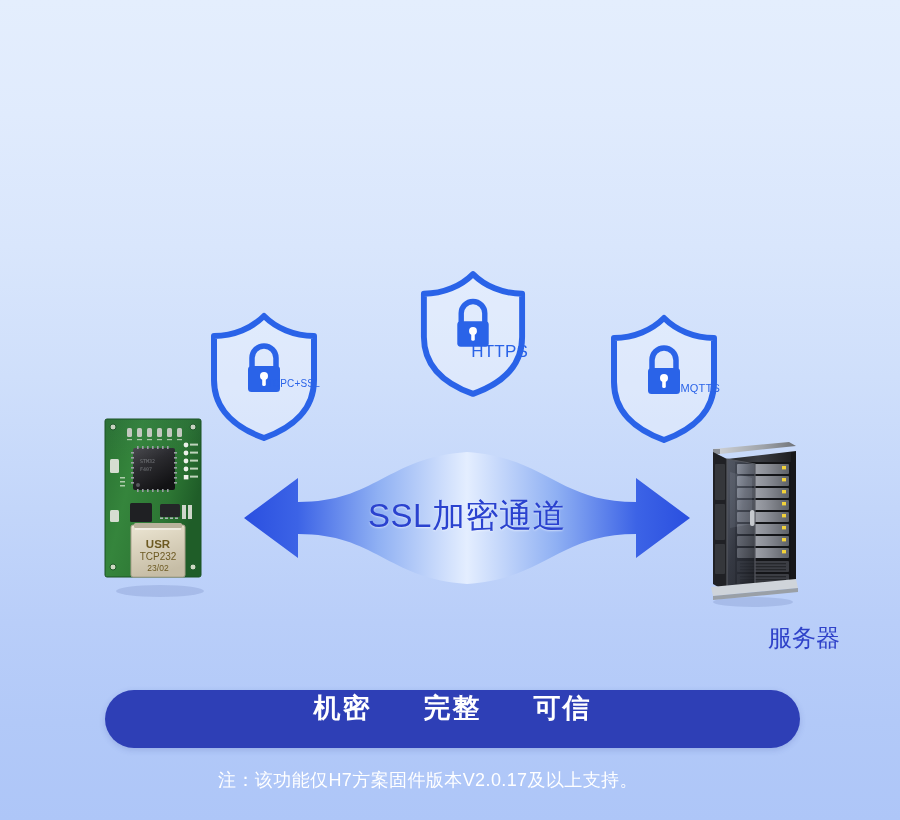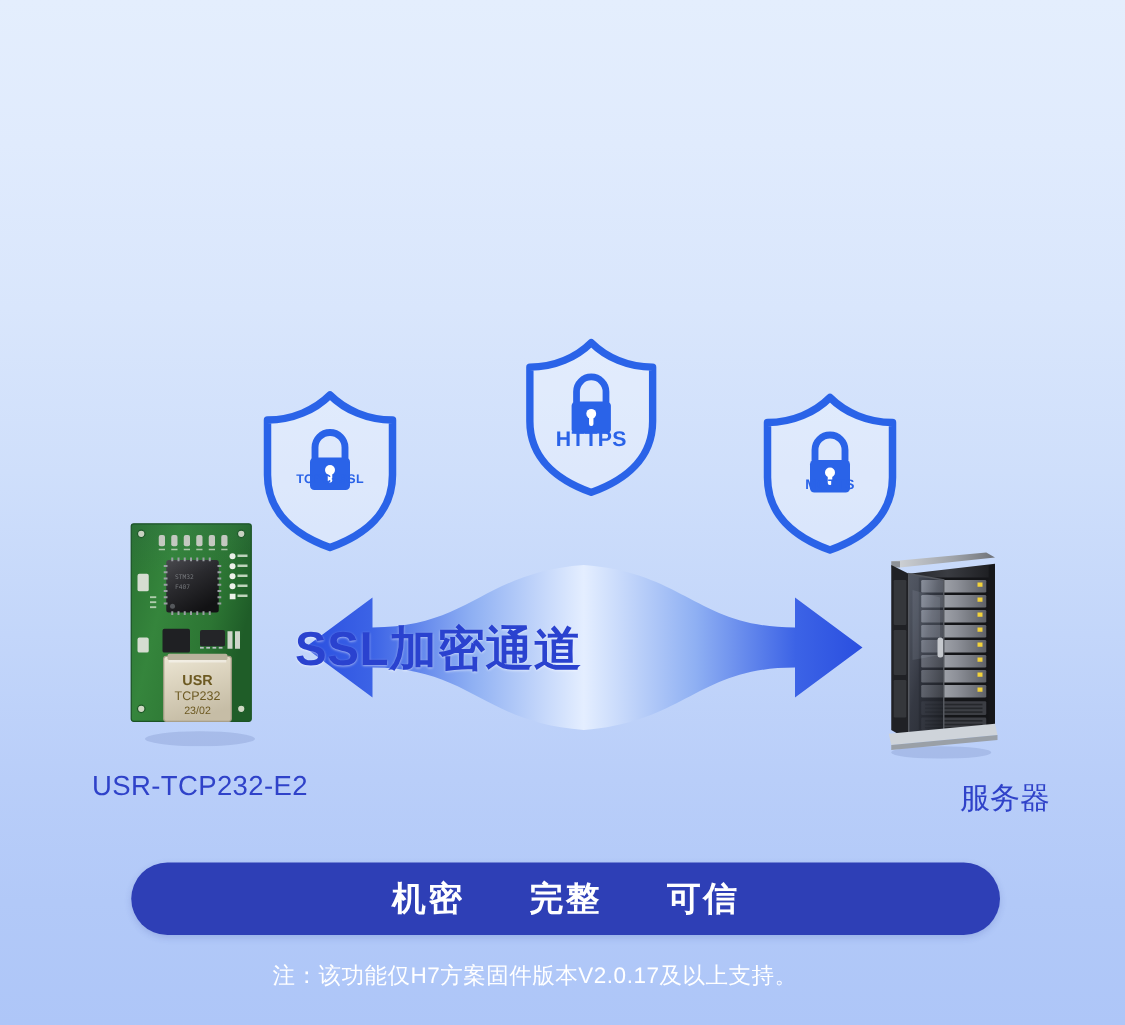--- a/index.html
+++ b/index.html
@@ -26,23 +26,23 @@
 
   
   .shield {
     position: absolute;
   }
   .shield svg { display: block; overflow: visible; }
   .shield-label {
     position: absolute;
     left: 0;
     width: 100%;
-    text-align: center;
+    text-align: right;
     color: #2a63e8;
-    font-weight: bold;
+    font-weight: normal;
     letter-spacing: 0.2px;
     user-select: none;
   }
 
   #shield-https { left: 418px; top: 268px; width: 110px; height: 130px; }
   #shield-https .shield-label { top: 74px; font-size: 17px; }
 
   #shield-tcpcssl { left: 208px; top: 310px; width: 112px; height: 132px; }
   #shield-tcpcssl .shield-label { top: 68px; font-size: 10px; }
 
@@ -57,22 +57,23 @@
     width: 462px;
     height: 132px;
   }
   #arrow-band svg { display: block; }
 
   #ssl-channel-text {
     position: absolute;
     left: 236px;
     top: 494px;
     width: 462px;
-    font-size: 38px;
-    font-weight: bold;
+    text-align: center;
+    font-size: 33px;
+    font-weight: normal;
     color: #2a42cf;
     letter-spacing: 0.5px;
     text-shadow: 0 1px 2px rgba(255,255,255,0.55);
     user-select: none;
   }
 
   
   #pcb-product {
     position: absolute;
     left: 98px;
@@ -120,21 +121,21 @@
   
   #feature-banner {
     position: absolute;
     left: 105px;
     top: 690px;
     width: 695px;
     height: 58px;
     background: #2e3fb6;
     border-radius: 29px;
     display: flex;
-    align-items: center;
+    align-items: flex-start;
     justify-content: center;
     gap: 52px;
     box-shadow: 0 2px 6px rgba(40,55,150,0.18);
   }
   .feature-word {
     color: #ffffff;
     font-size: 27px;
     font-weight: bold;
     letter-spacing: 2px;
     user-select: none;
@@ -356,21 +357,20 @@
         <rect x="37" y="113" width="46" height="2" fill="rgba(255,255,255,0.45)"></rect>
         <text x="60" y="133" text-anchor="middle" font-size="11.5" font-weight="bold" fill="#6d5a22" font-family="Liberation Sans, sans-serif">USR</text>
         <text x="60" y="145" text-anchor="middle" font-size="10" fill="#6d5a22" font-family="Liberation Sans, sans-serif">TCP232</text>
         <text x="60" y="156" text-anchor="middle" font-size="8.5" fill="#6d5a22" font-family="Liberation Sans, sans-serif">23/02</text>
       </g>
 
       <rect x="7" y="4" width="96" height="40" fill="url(#shadowGrad)" opacity="0.25"></rect>
     </svg>
   </div>
 
-  <div id="product-label">USR-TCP232-E2</div>
 
   <div id="server-rack">
     <svg width="106" height="175" viewBox="0 0 106 175">
       <defs>
         <linearGradient id="rackBody" x1="0" y1="0" x2="1" y2="0">
           <stop offset="0%" stop-color="#25262a"></stop>
           <stop offset="45%" stop-color="#3a3c42"></stop>
           <stop offset="100%" stop-color="#1a1b1e"></stop>
         </linearGradient>
         <linearGradient id="glassDoor" x1="0" y1="0" x2="1" y2="1">

